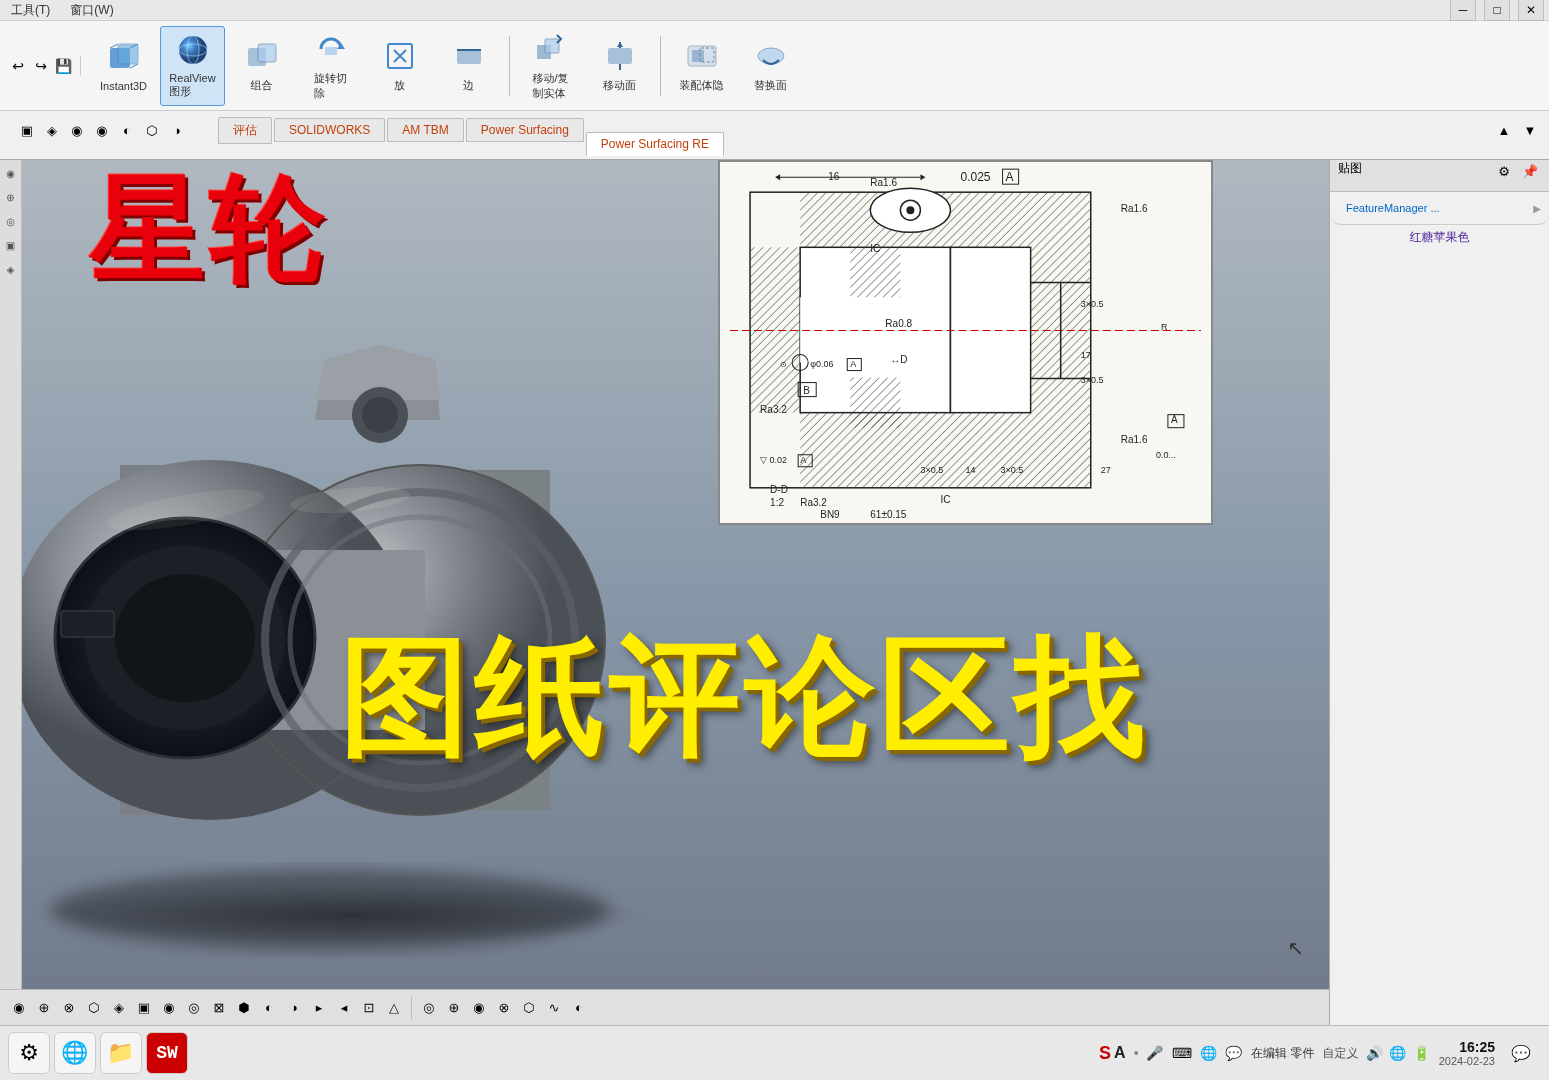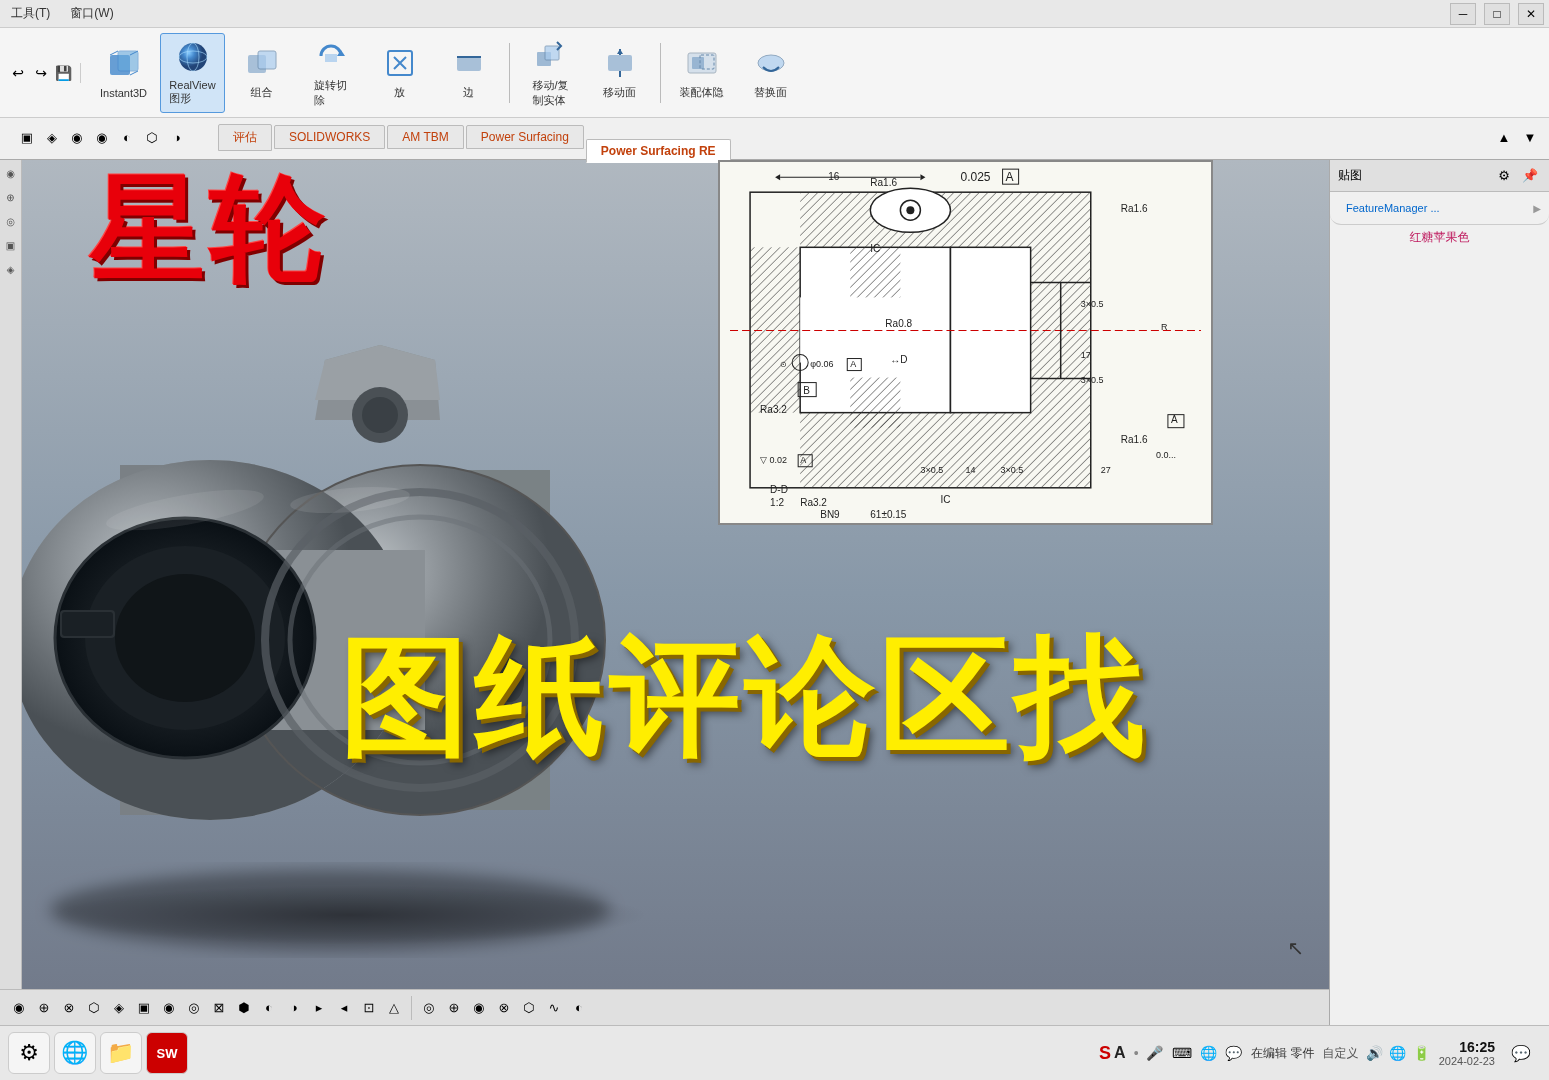--- a/index.html
+++ b/index.html
@@ -18,21 +18,21 @@
       top: 0;
       left: 0;
       right: 0;
       height: 160px;
       background: #f0f0f0;
       border-bottom: 1px solid #aaa;
       z-index: 10;
     }
 
     .toolbar-row1 {
-      height: 28px;
+      height: 21px;
       background: #e8e8e8;
       border-bottom: 1px solid #ccc;
       display: flex;
       align-items: center;
       padding: 0 5px;
       gap: 8px;
     }
 
     .menu-item {
       font-size: 12px;
@@ -105,21 +105,21 @@
       border: 1px solid #bbb;
       background: #e8e8e8;
       cursor: pointer;
       border-radius: 2px 2px 0 0;
       color: #c2410c;
     }
 
     .tab-btn.active {
       background: #ffffff;
       border-bottom-color: #ffffff;
-      font-weight: bold;
+      font-weight: normal;
       margin-top: 28px;
     }
 
     
     .main-viewport {
       position: absolute;
       top: 160px;
       left: 0;
       right: 0;
       bottom: 55px;
@@ -180,29 +180,28 @@
       z-index: 10;
       display: flex;
       flex-direction: column;
     }
 
     .right-panel-header {
       height: 32px;
       background: #e0e0e0;
       border-bottom: 1px solid #bbb;
       display: flex;
-      align-items: center;
       padding: 0 8px;
       font-size: 12px;
       gap: 4px;
     }
 
     .material-label {
       font-size: 12px;
-      color: #be185d;
+      color: #4c1d95;
       text-align: center;
       padding: 4px 8px;
     }
 
     .material-item {
       display: flex;
       flex-direction: column;
       align-items: center;
       padding: 8px;
       border-bottom: 1px solid #ccc;
@@ -826,21 +825,21 @@
     <div class="taskbar-app">
       <span>⚙</span>
     </div>
     <div class="taskbar-app">
       <span style="color:#0078d7; font-size:22px;">🌐</span>
     </div>
     <div class="taskbar-app">
       <span>📁</span>
     </div>
     <div class="taskbar-app sw-icon">
-      <span style="font-size:13px; font-weight:bold; color:white; font-family:Liberation Sans, sans-serif;">SW</span>
+      <span style="font-size:18px; font-weight:bold; color:white; font-family:Liberation Mono, monospace;">SW</span>
     </div>
   </div>
 
   <div style="flex:1;"></div>
 
   <div style="display:flex; align-items:center; gap:8px; padding:0 10px;">
 
     <div class="sw-logo-area">
       <span class="sw-s">S</span>
       <span class="sw-a">A</span>

